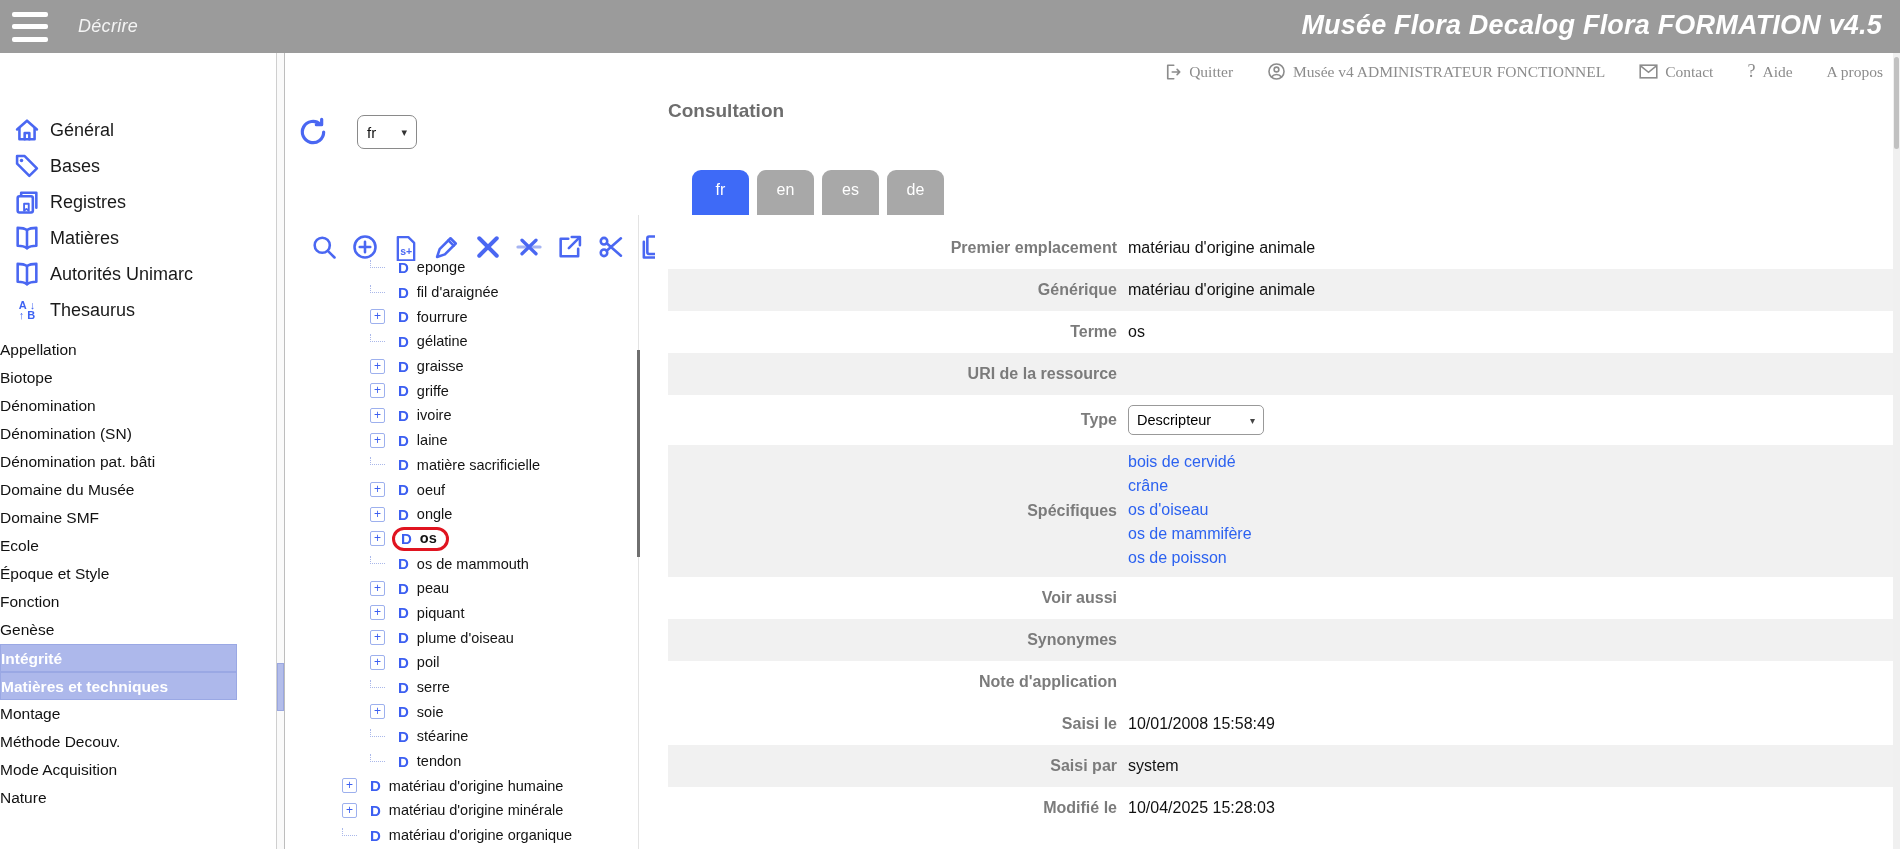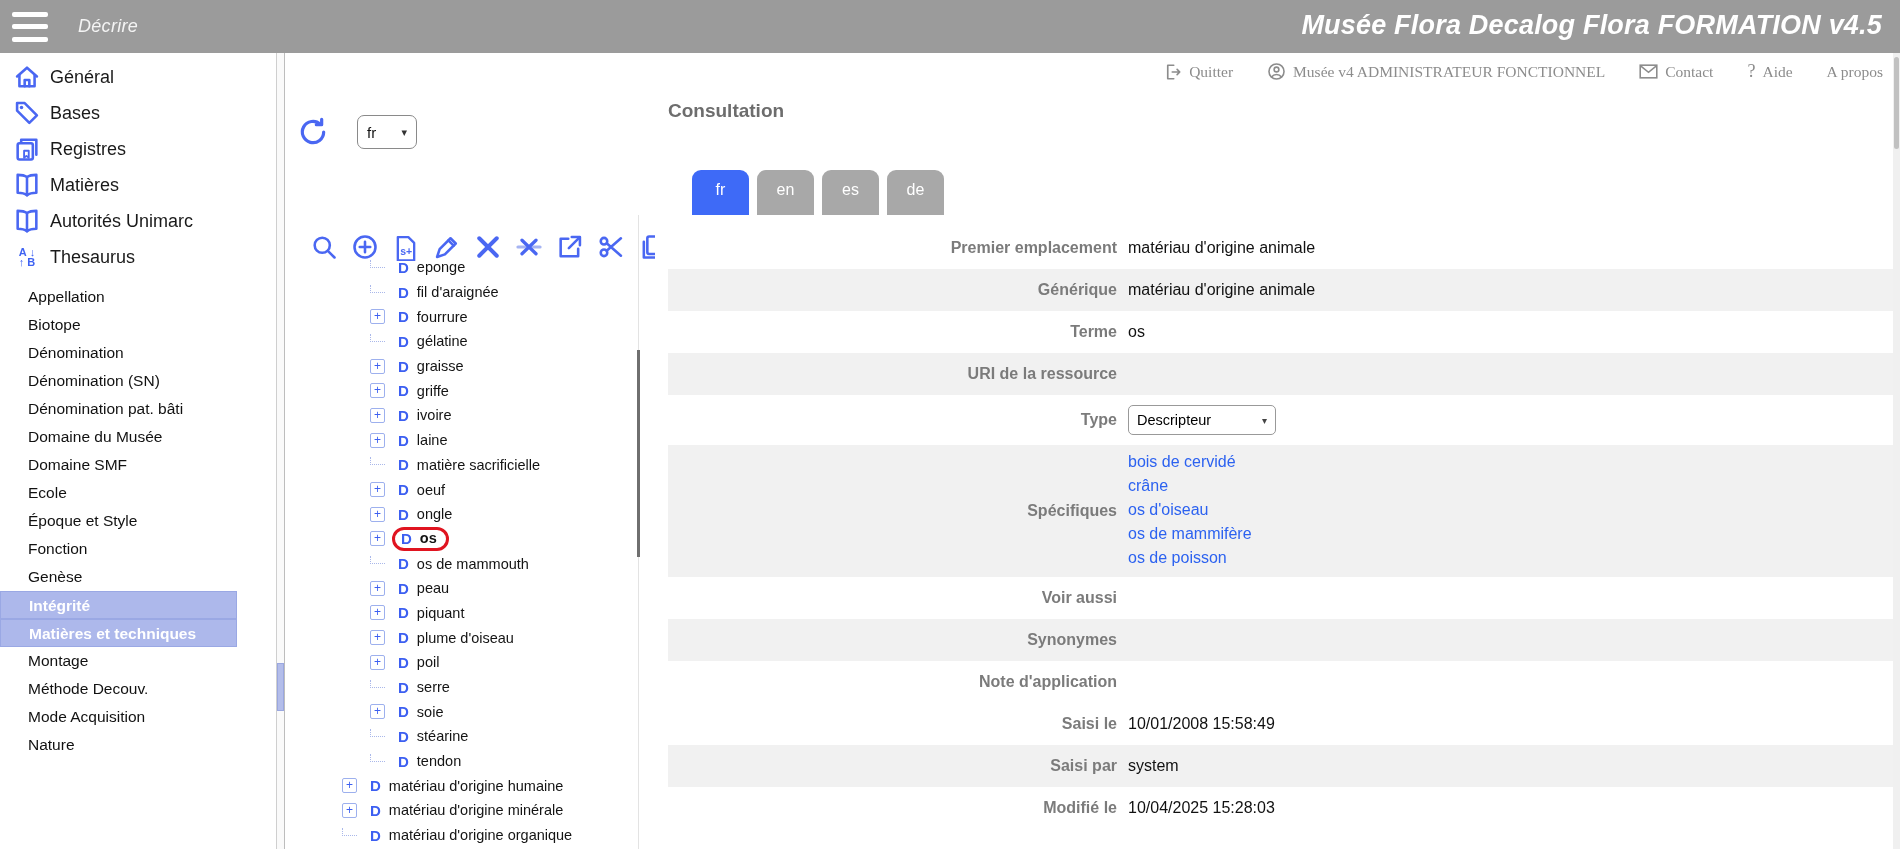--- a/index.html
+++ b/index.html
@@ -15,28 +15,28 @@
   .topbar-module { color:#f4f4f4; font-size:18px; margin-left:30px; letter-spacing:.3px; }
   .topbar-title { position:absolute; right:18px; top:10px; color:#fff; font-size:27px;
                   font-weight:bold; letter-spacing:.2px; }
 
   
   .sidebar { position:absolute; left:0; top:53px; width:285px; bottom:0; background:#fff; }
   .side-scroll { position:absolute; right:0; top:0; bottom:0; width:9px; background:#fafafa;
                  border-left:1px solid #cfcfcf; border-right:1px solid #bdbdbd; }
   .side-scroll .thumb { position:absolute; left:0; right:0; top:610px; height:48px;
                         background:#b3bdea; border:1px solid #9aa7e0; }
-  .nav-list { list-style:none; padding-top:6px; }
+  .nav-list { list-style:none; padding-top:19px;margin-top:40px; }
   .nav-item { height:36px; display:flex; align-items:center; cursor:pointer; }
   .nav-item .nicon { width:30px; height:30px; margin-left:12px; flex:0 0 30px;
                      display:flex; align-items:center; justify-content:center; }
   .nav-item .nlabel { margin-left:8px; font-size:18px; color:#1a1a1a; }
   .az-icon { font-size:11px; font-weight:bold; color:#3f63f2; line-height:10px; text-align:center; }
   .thes-list { list-style:none; margin-top:8px; }
-  .thes-item { height:28px; line-height:28px; padding-left:28px; font-size:15.5px; color:#111;
+  .thes-item { height:28px; line-height:28px; font-size:15.5px; color:#111;
                cursor:pointer; }
   .thes-item.selected { background:#adb8eb; border:1px solid #9aa8e4; color:#fff; font-weight:bold;
                         width:237px; }
 
   
   .treepanel { position:absolute; left:285px; top:53px; width:370px; bottom:0; background:#fff; }
   .tp-row1 { position:absolute; left:12px; top:62px; display:flex; align-items:center; }
   .refresh-btn { width:32px; height:32px; cursor:pointer; }
   .lang-select { margin-left:28px; width:60px; height:34px; border:1px solid #8a8a8a; border-radius:7px;
                  background:#fff; display:flex; align-items:center; justify-content:space-between;
@@ -81,21 +81,21 @@
   .form { position:absolute; left:13px; top:174px; right:0; }
   .frow { display:flex; min-height:42px; align-items:center; }
   .frow.shade { background:#f1f1f1; }
   .frow .flabel { width:449px; text-align:right; font-weight:bold; color:#7b7b7b; font-size:16px;
                   flex:0 0 449px; align-self:center; }
   .frow .fvalue { margin-left:11px; font-size:16px; color:#111; }
   .frow .fvalue a, .flink { color:#2c62f0; text-decoration:none; cursor:pointer; }
   .frow.multi { align-items:flex-start; padding:8px 0 10px 0; }
   .frow.multi .flabel { margin-top:2px;padding-left:40px; }
   .linkstack { display:flex; flex-direction:column; gap:6px; margin-left:11px; font-size:16px; }
-  .fselect { margin-left:11px; width:148px; height:30px; border:1px solid #999; border-radius:5px;
+  .fselect { margin-left:11px; width:136px; height:30px; border:1px solid #999; border-radius:5px;
              background:#fff; display:flex; align-items:center; justify-content:space-between;
              padding:0 8px; font-size:14.5px; cursor:pointer; }
   .fselect .chev { font-size:10px; color:#444; }
 
   
   .page-scroll { position:absolute; right:0; top:53px; width:7px; bottom:0; background:#f0f0f0; }
   .page-scroll .thumb { position:absolute; top:4px; left:1px; width:5px; height:92px;
                         background:#c1c1c1; border-radius:3px; }
 
   svg { display:block; }

